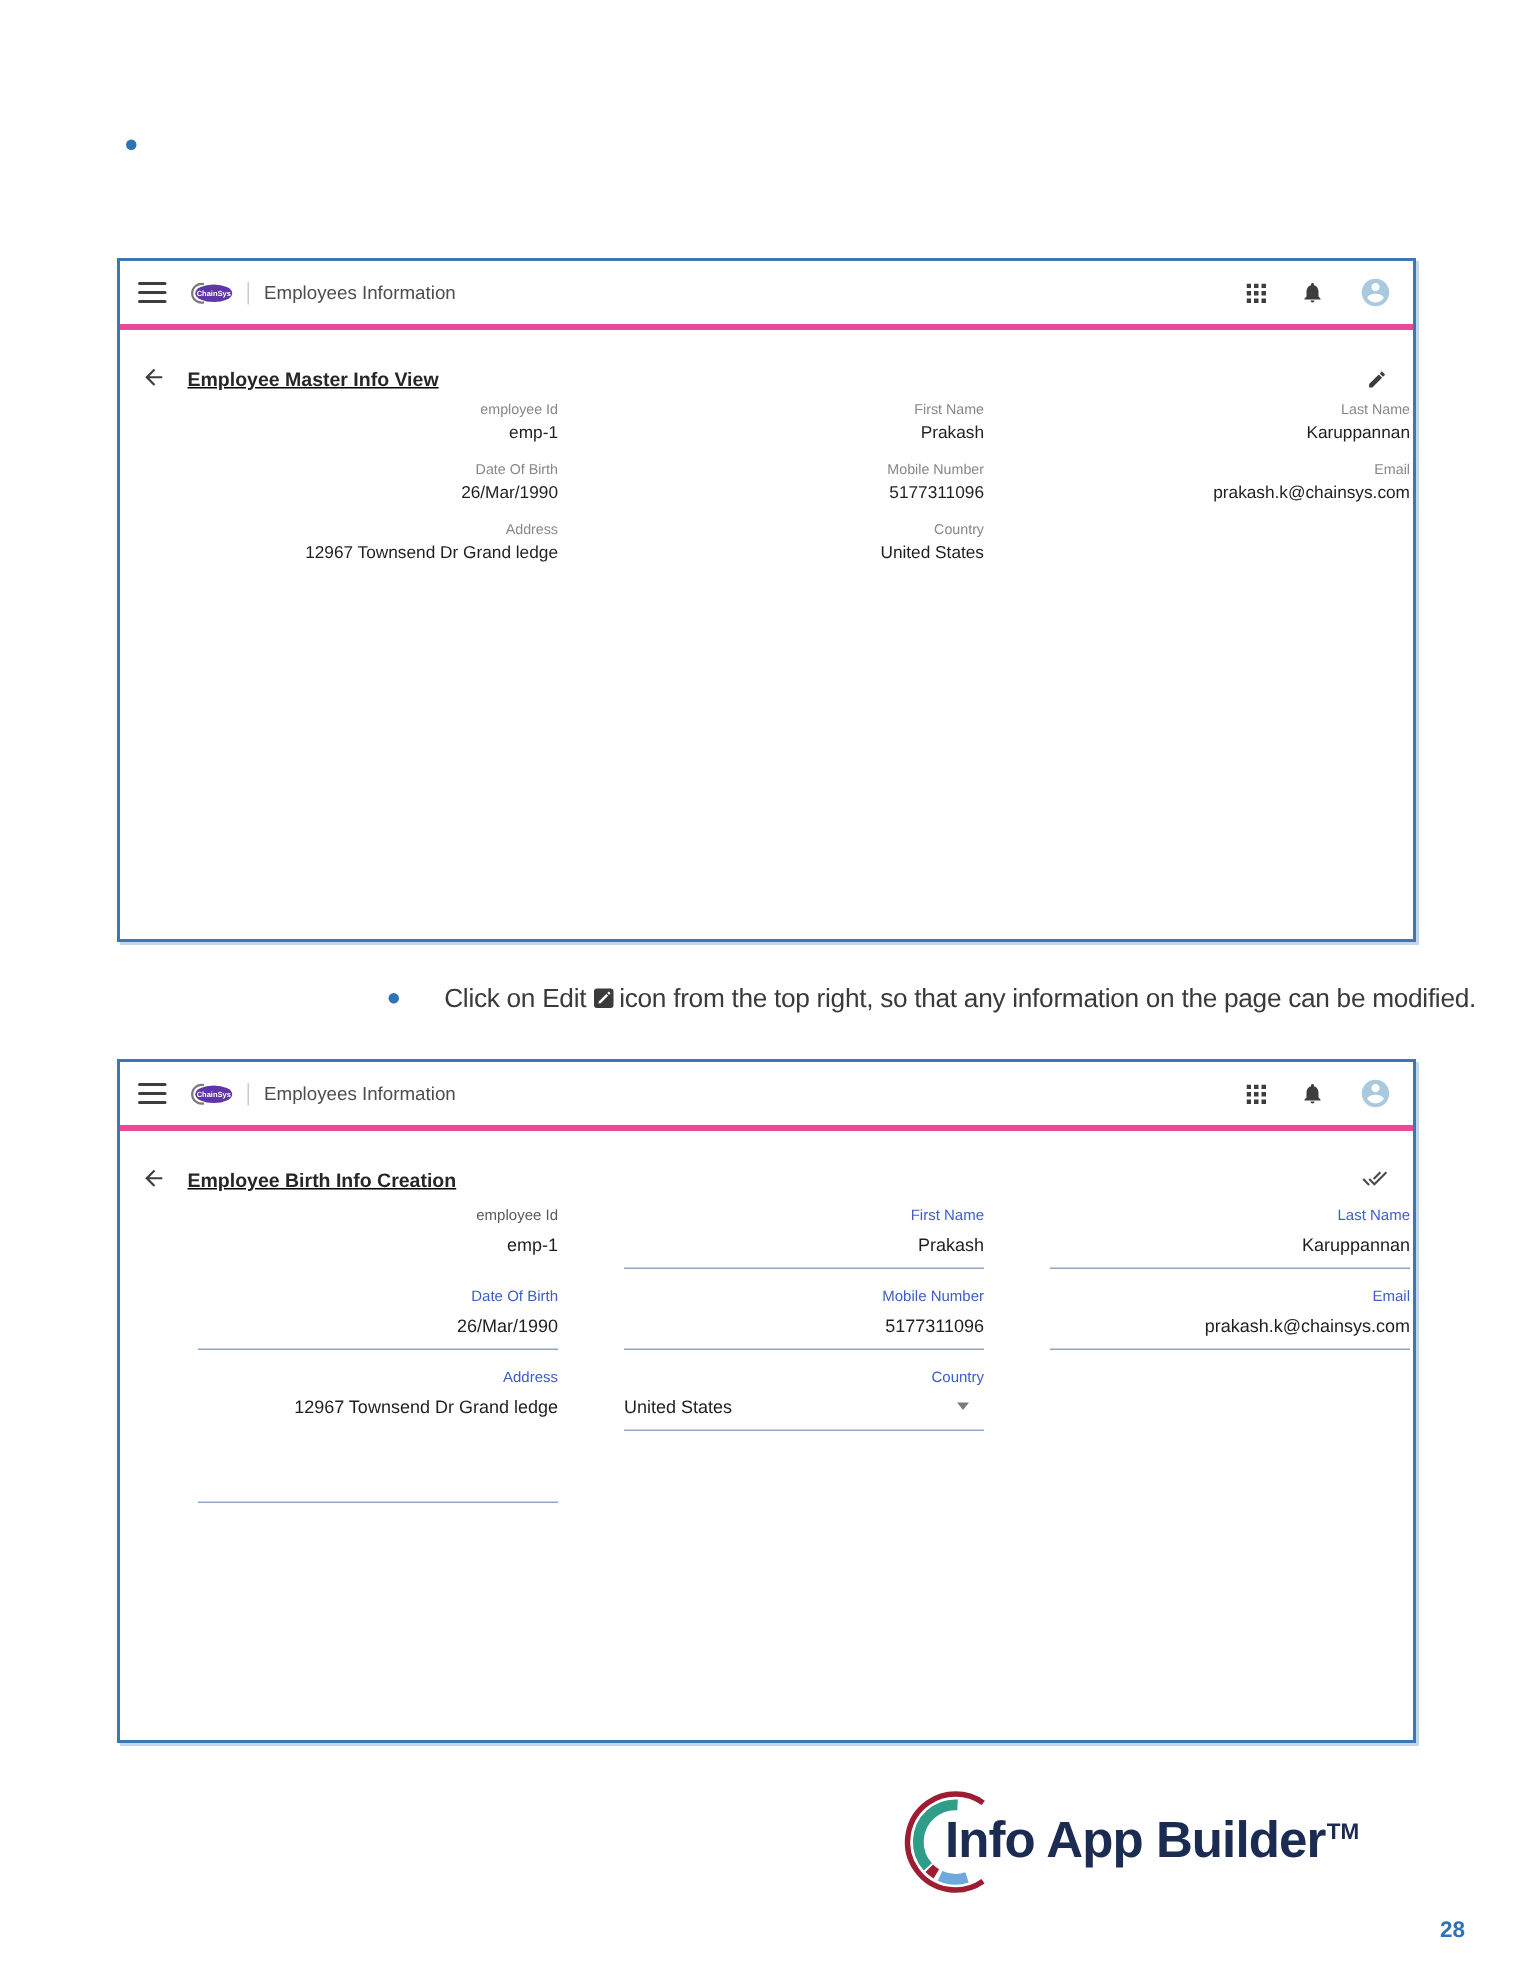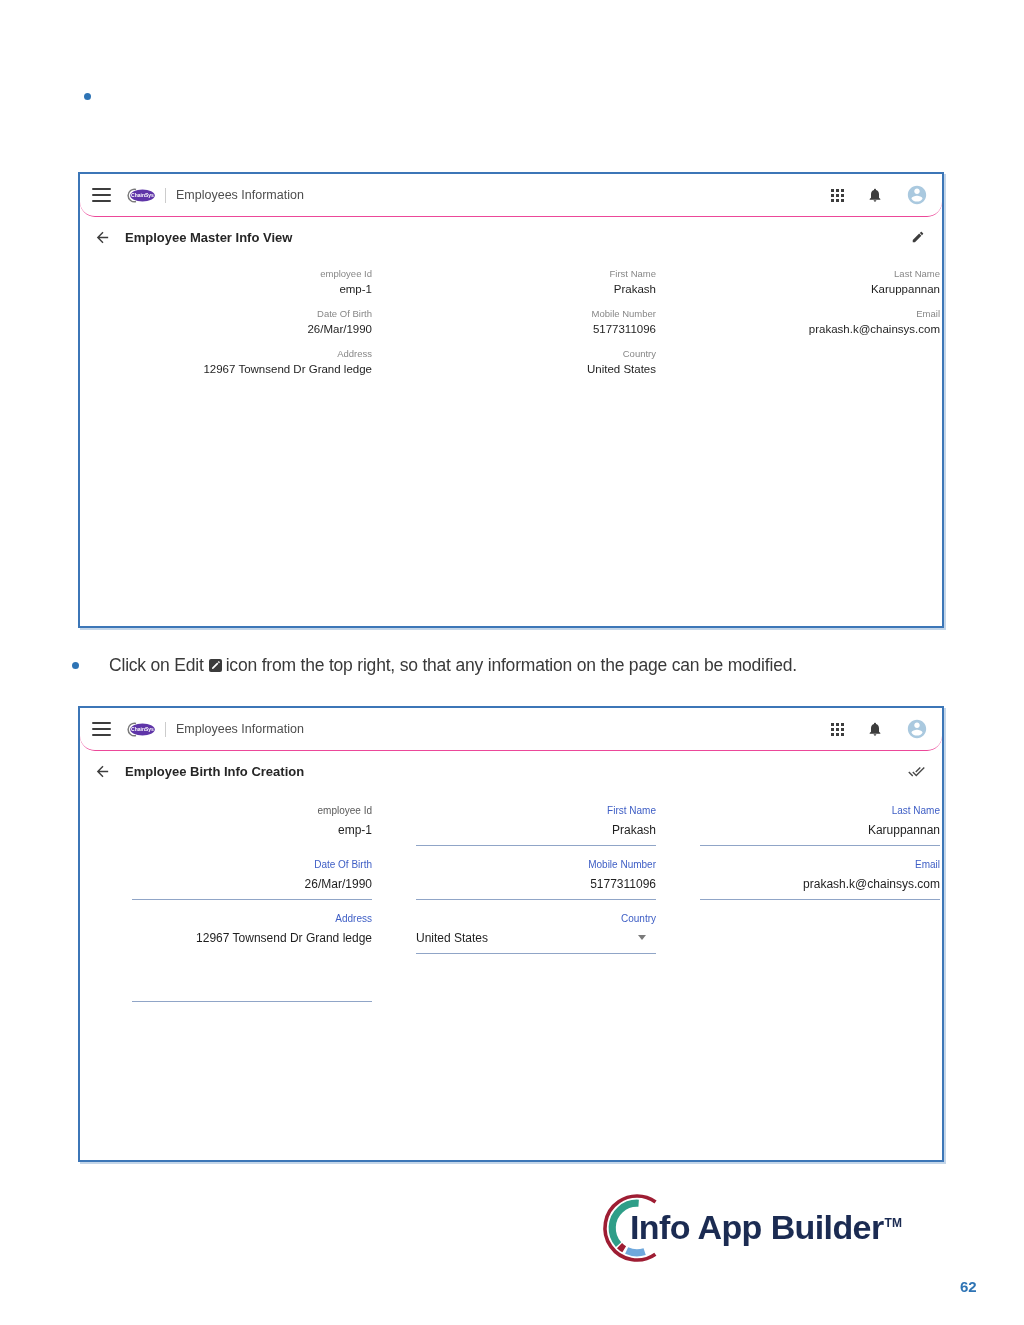--- a/index.html
+++ b/index.html
@@ -8,38 +8,38 @@
     font-family:"Liberation Sans",sans-serif;overflow:hidden;
   }
   
   .bullets{position:absolute;left:84px;top:84px;width:900px;}
   .bullet{display:flex;align-items:flex-start;margin-bottom:10px;}
   .bullet .dot{flex:0 0 7px;width:7px;height:7px;border-radius:50%;background:#2e74b5;margin-top:9px;}
   .bullet .btext{margin-left:30px;font-size:17.5px;line-height:25px;color:#3a3a3a;letter-spacing:-0.2px;}
   .plus-glyph{font-size:19px;font-weight:400;color:#2f2f2f;margin:0 2px;}
   .edit-glyph{display:inline-block;width:13px;height:13px;background:#3b3b3b;border-radius:2px;margin:0 4px -1px 5px;position:relative;}
   .edit-glyph svg{position:absolute;left:1px;top:1px;}
-  .bullet3{position:absolute;left:72px;top:653px;width:900px;}
+  .bullet3{position:absolute;left:84px;top:653px;width:900px;justify-content:flex-end;}
 
   
   .frame{position:absolute;left:78px;width:862px;background:#fff;border:2px solid #3c76b7;
          box-shadow:2px 2px 0 rgba(60,118,183,.30);}
   .frame1{top:172px;height:452px;}
   .frame2{top:706px;height:452px;}
 
-  .appbar{height:42px;display:flex;align-items:center;padding:0 14px 0 12px;border-bottom:1px solid #ec4899;border-radius:15px;}
+  .appbar{height:42px;display:flex;align-items:center;padding:0 14px 0 12px;border-bottom:4px solid #ec4899;}
   .hamburger{width:19px;display:flex;flex-direction:column;gap:3.4px;cursor:pointer;}
   .hamburger span{display:block;height:2.3px;background:#3d3d3d;border-radius:1px;}
   .brand-logo{margin-left:12px;width:34px;height:17px;}
   .appbar-divider{width:1px;height:15px;background:#cccccc;margin:0 10px 0 8px;}
   .appbar-title{font-size:12.5px;color:#4e4e4e;}
   .spacer{flex:1;}
   .icon-btn{margin-left:23px;display:flex;align-items:center;cursor:pointer;}
 
-  .subheader{height:40px;display:flex;align-items:center;padding:0 17px 0 14px;}
+  .subheader{height:40px;display:flex;align-items:flex-end;padding:0 17px 0 14px;text-decoration:underline;}
   .subheader .heading{margin-left:14px;font-size:13px;font-weight:bold;color:#262626;}
 
   .fields{position:absolute;left:16px;right:12px;display:grid;grid-template-columns:284px 284px auto;text-align:right;}
   .frame1 .fields{top:94px;grid-auto-rows:40px;}
   .frame2 .fields{top:97px;grid-auto-rows:54px;}
   .field{width:276px;}
   .field .flabel{font-size:9.5px;color:#878787;margin-bottom:4px;}
   .field .fvalue{font-size:11.5px;color:#1f1f1f;margin-left:36px;}
   .frame2 .field .flabel{font-size:10px;color:#3e5ec5;margin-bottom:5px;}
   .frame2 .field.plain .flabel{color:#5a5a5a;}
@@ -47,21 +47,21 @@
   .frame2 .field.no-line .fvalue{border-bottom:none;}
   .frame2 .field.tall .fvalue{height:62px;}
   .fvalue.with-arrow{display:flex;align-items:flex-start;justify-content:space-between;}
   .dd-arrow{width:0;height:0;border-left:4px solid transparent;border-right:4px solid transparent;
             border-top:5px solid #7a7a7a;margin:4px 10px 0 0;}
 
   
   .sab{position:absolute;left:597px;top:1186px;width:380px;height:86px;}
   .sab svg.arcs{position:absolute;left:0;top:2px;}
   .sab-text{position:absolute;left:33px;top:22px;font-size:34px;font-weight:bold;color:#1b2b52;letter-spacing:-0.6px;white-space:nowrap;}
-  .sab-text .tm{font-size:12px;vertical-align:super;letter-spacing:0;margin-left:1px;}
+  .sab-text .tm{font-size:15px;vertical-align:super;letter-spacing:0;margin-left:1px;}
   .page-number{position:absolute;left:960px;top:1278px;font-size:15px;font-weight:bold;color:#2e74b5;}
 </style>
 </head>
 <body>
 
 <div class="bullets">
   <div class="bullet">
     <span class="dot"></span>
   </div>
 </div>
@@ -249,13 +249,13 @@
 <div class="sab">
   <svg class="arcs" width="80" height="80" viewBox="0 0 100 100">
     <circle cx="50" cy="50" r="40" fill="none" stroke="#9e1d33" stroke-width="4.5" stroke-dasharray="174.5 77" transform="rotate(55 50 50)"></circle>
     <circle cx="50" cy="50" r="31" fill="none" stroke="#2f9e88" stroke-width="9" stroke-dasharray="73 122" transform="rotate(138 50 50)"></circle>
     <circle cx="50" cy="50" r="31" fill="none" stroke="#9e1d33" stroke-width="9" stroke-dasharray="7.6 187.2" transform="rotate(121 50 50)"></circle>
     <circle cx="50" cy="50" r="31" fill="none" stroke="#6fa8dc" stroke-width="9" stroke-dasharray="23 171.8" transform="rotate(72 50 50)"></circle>
   </svg>
   <div class="sab-text"><span>Info App Builder</span><span class="tm">TM</span></div>
 </div>
 
-<div class="page-number">62</div>
+<div class="page-number">28</div>
 
 </body></html>

